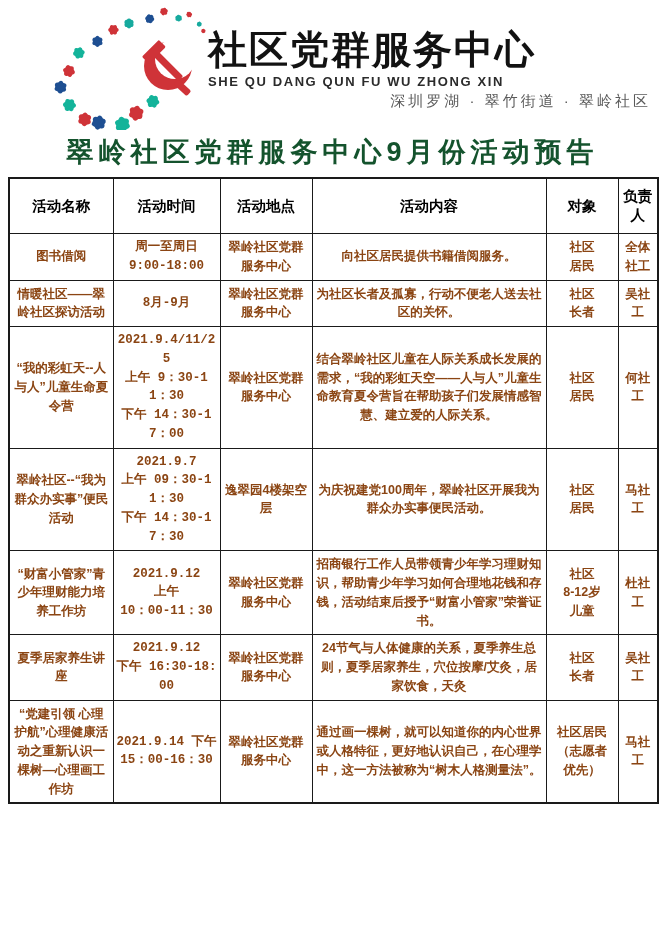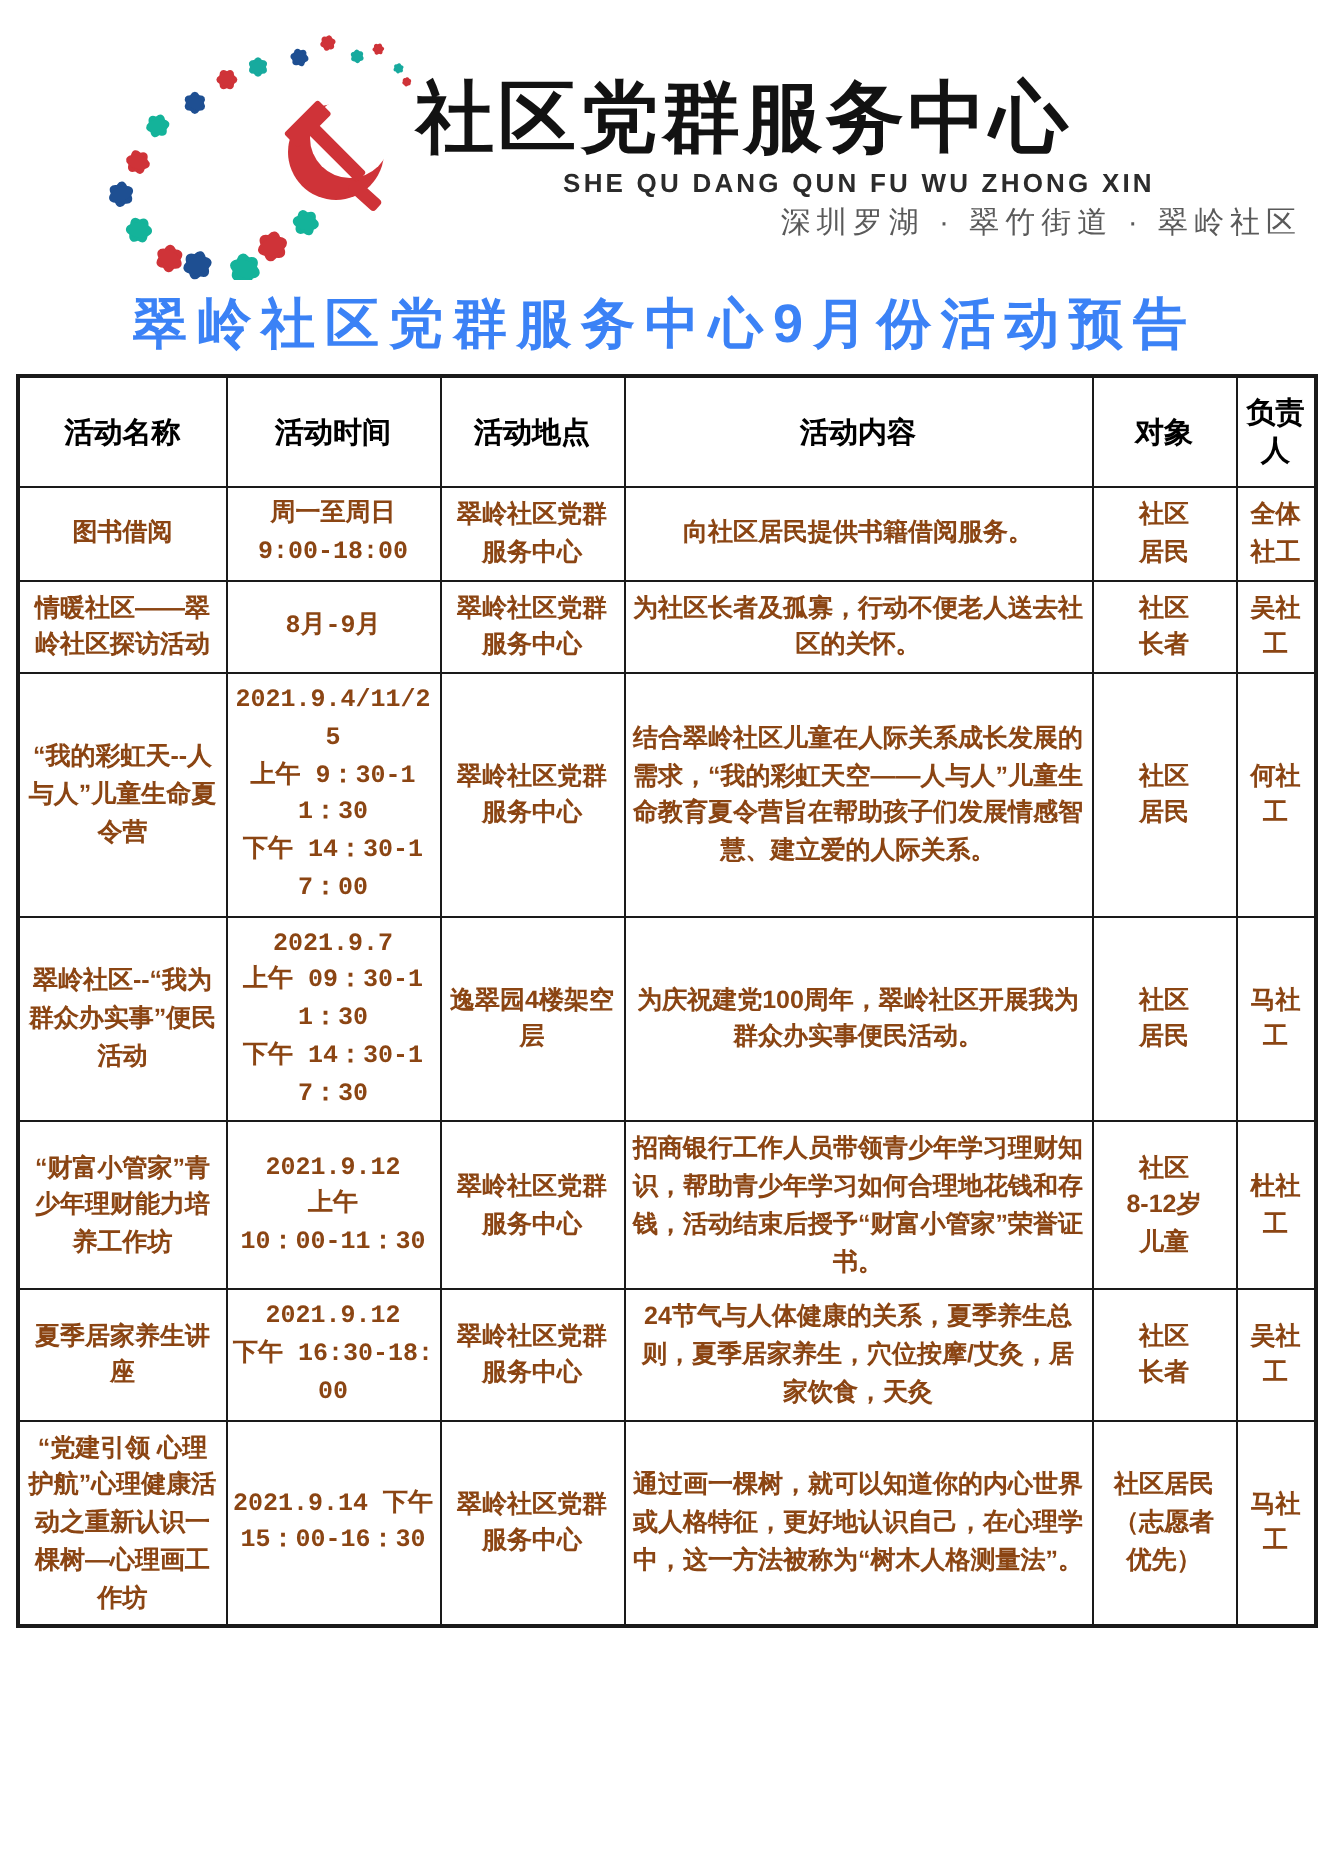--- a/index.html
+++ b/index.html
@@ -4,29 +4,29 @@
 <style>
   html,body{margin:0;padding:0;}
   body{
     width:665px;height:935px;background:#ffffff;overflow:hidden;
     font-family:"Liberation Sans","DejaVu Sans",sans-serif;
     -webkit-font-smoothing:antialiased;
   }
   .page{width:665px;height:935px;position:relative;background:#fff;}
 
   
-  .logo-row{display:flex;align-items:flex-start;padding:12px 14px 0 18px;height:128px;}
+  .logo-row{display:flex;align-items:flex-start;padding:2px 14px 0 18px;height:128px;}
   .logo-mark{flex:0 0 auto;width:188px;height:128px;}
   .logo-text{flex:1;padding-top:28px;padding-left:2px;}
   .logo-title{font-size:39px;font-weight:bold;color:#121212;letter-spacing:2px;line-height:1.05;white-space:nowrap;}
-  .logo-pinyin{font-size:13px;font-weight:bold;color:#2b2b2b;letter-spacing:1.6px;margin-top:3px;white-space:nowrap;text-align:center;}
+  .logo-pinyin{font-size:13px;font-weight:bold;color:#2b2b2b;letter-spacing:1.6px;margin-top:3px;white-space:nowrap;}
   .logo-location{font-size:15px;color:#5a5a5a;letter-spacing:3px;margin-top:3px;white-space:nowrap;text-align:right;}
 
   .page-title{
-    text-align:center;color:#3b82f6;font-size:27px;font-weight:bold;
+    text-align:center;color:#14532d;font-size:27px;font-weight:bold;
     letter-spacing:5px;margin:4px 0 7px 0;white-space:nowrap;
   }
 
   
   table.activities{
     border-collapse:collapse;table-layout:fixed;
     width:649px;margin:0 0 0 8px;
     border:2px solid #1a1a1a;
   }
   table.activities th, table.activities td{

